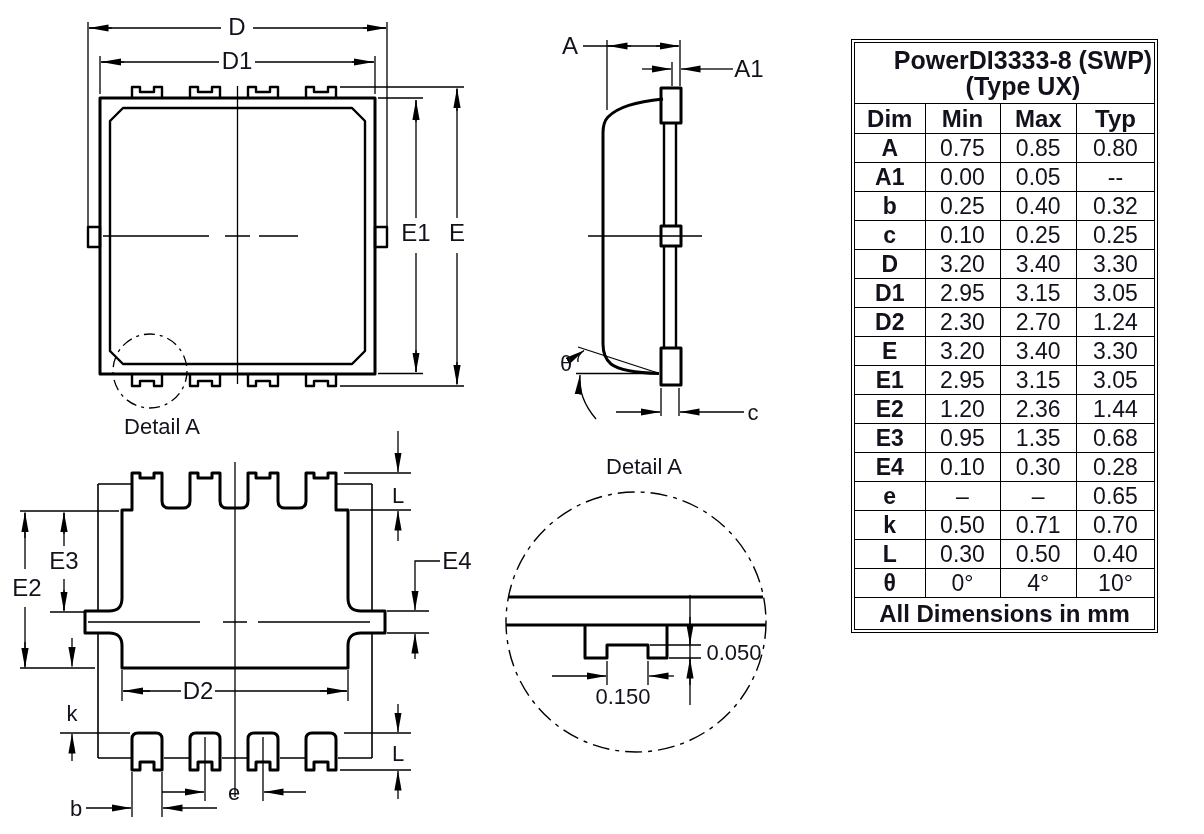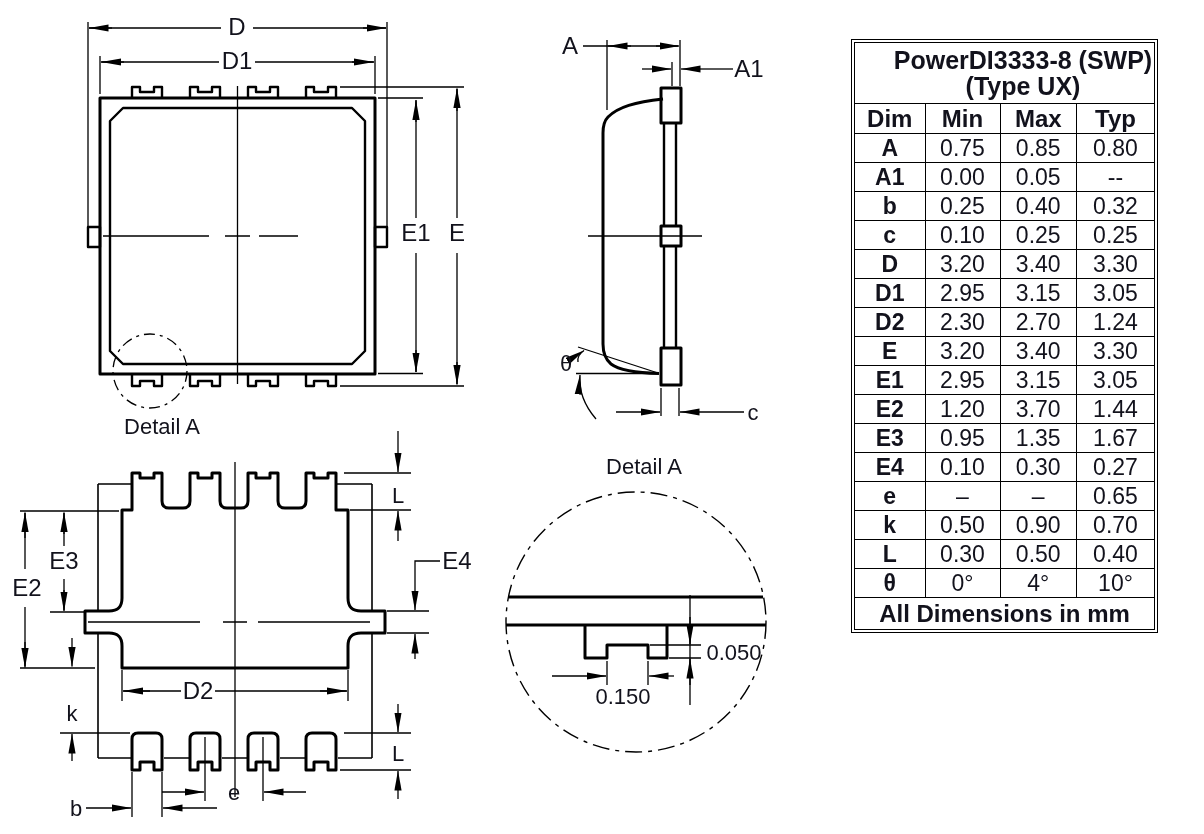--- a/index.html
+++ b/index.html
@@ -346,45 +346,45 @@
           </tr>
           <tr>
             <td>E1</td>
             <td>2.95</td>
             <td>3.15</td>
             <td>3.05</td>
           </tr>
           <tr>
             <td>E2</td>
             <td>1.20</td>
-            <td>3.70</td>
+            <td>2.36</td>
             <td>1.44</td>
           </tr>
           <tr>
             <td>E3</td>
             <td>0.95</td>
             <td>1.35</td>
-            <td>1.67</td>
+            <td>0.68</td>
           </tr>
           <tr>
             <td>E4</td>
             <td>0.10</td>
             <td>0.30</td>
-            <td>0.27</td>
+            <td>0.28</td>
           </tr>
           <tr>
             <td>e</td>
             <td>–</td>
             <td>–</td>
             <td>0.65</td>
           </tr>
           <tr>
             <td>k</td>
             <td>0.50</td>
-            <td>0.90</td>
+            <td>0.71</td>
             <td>0.70</td>
           </tr>
           <tr>
             <td>L</td>
             <td>0.30</td>
             <td>0.50</td>
             <td>0.40</td>
           </tr>
           <tr>
             <td>θ</td>

